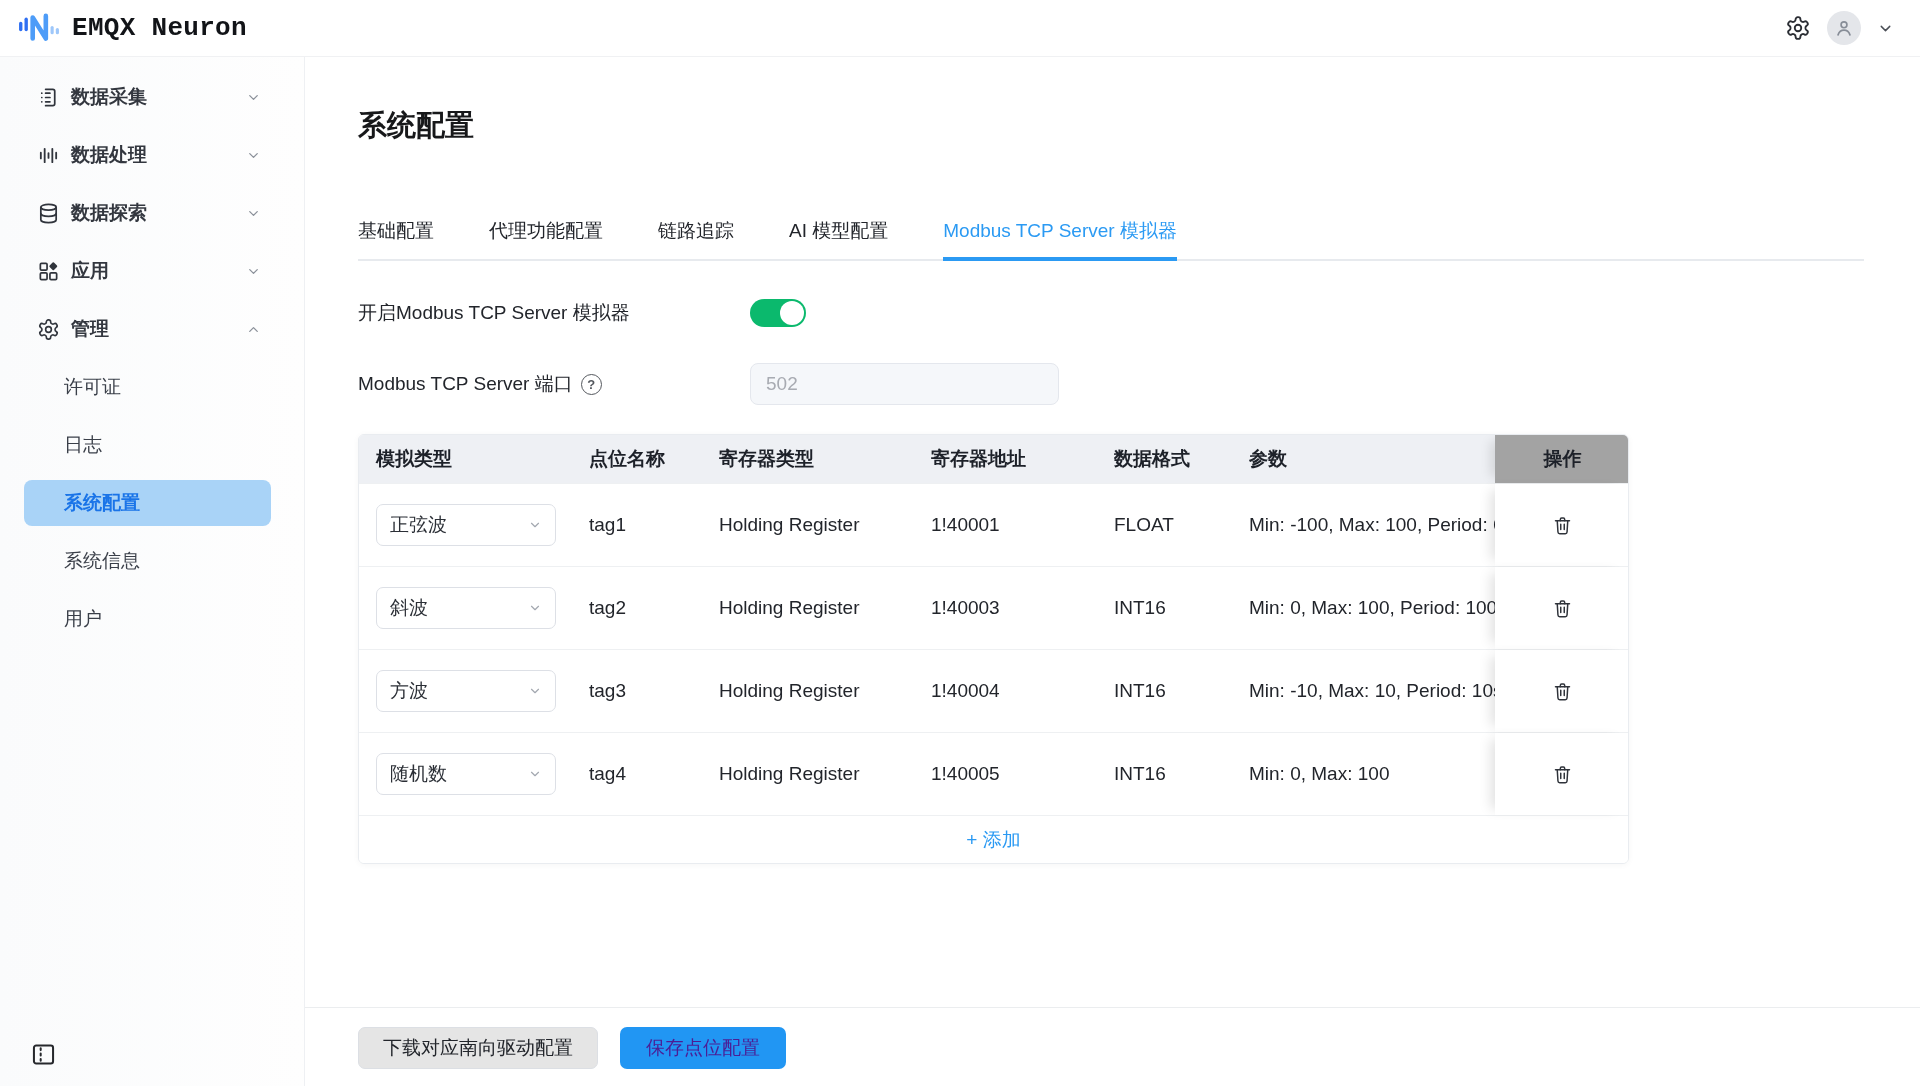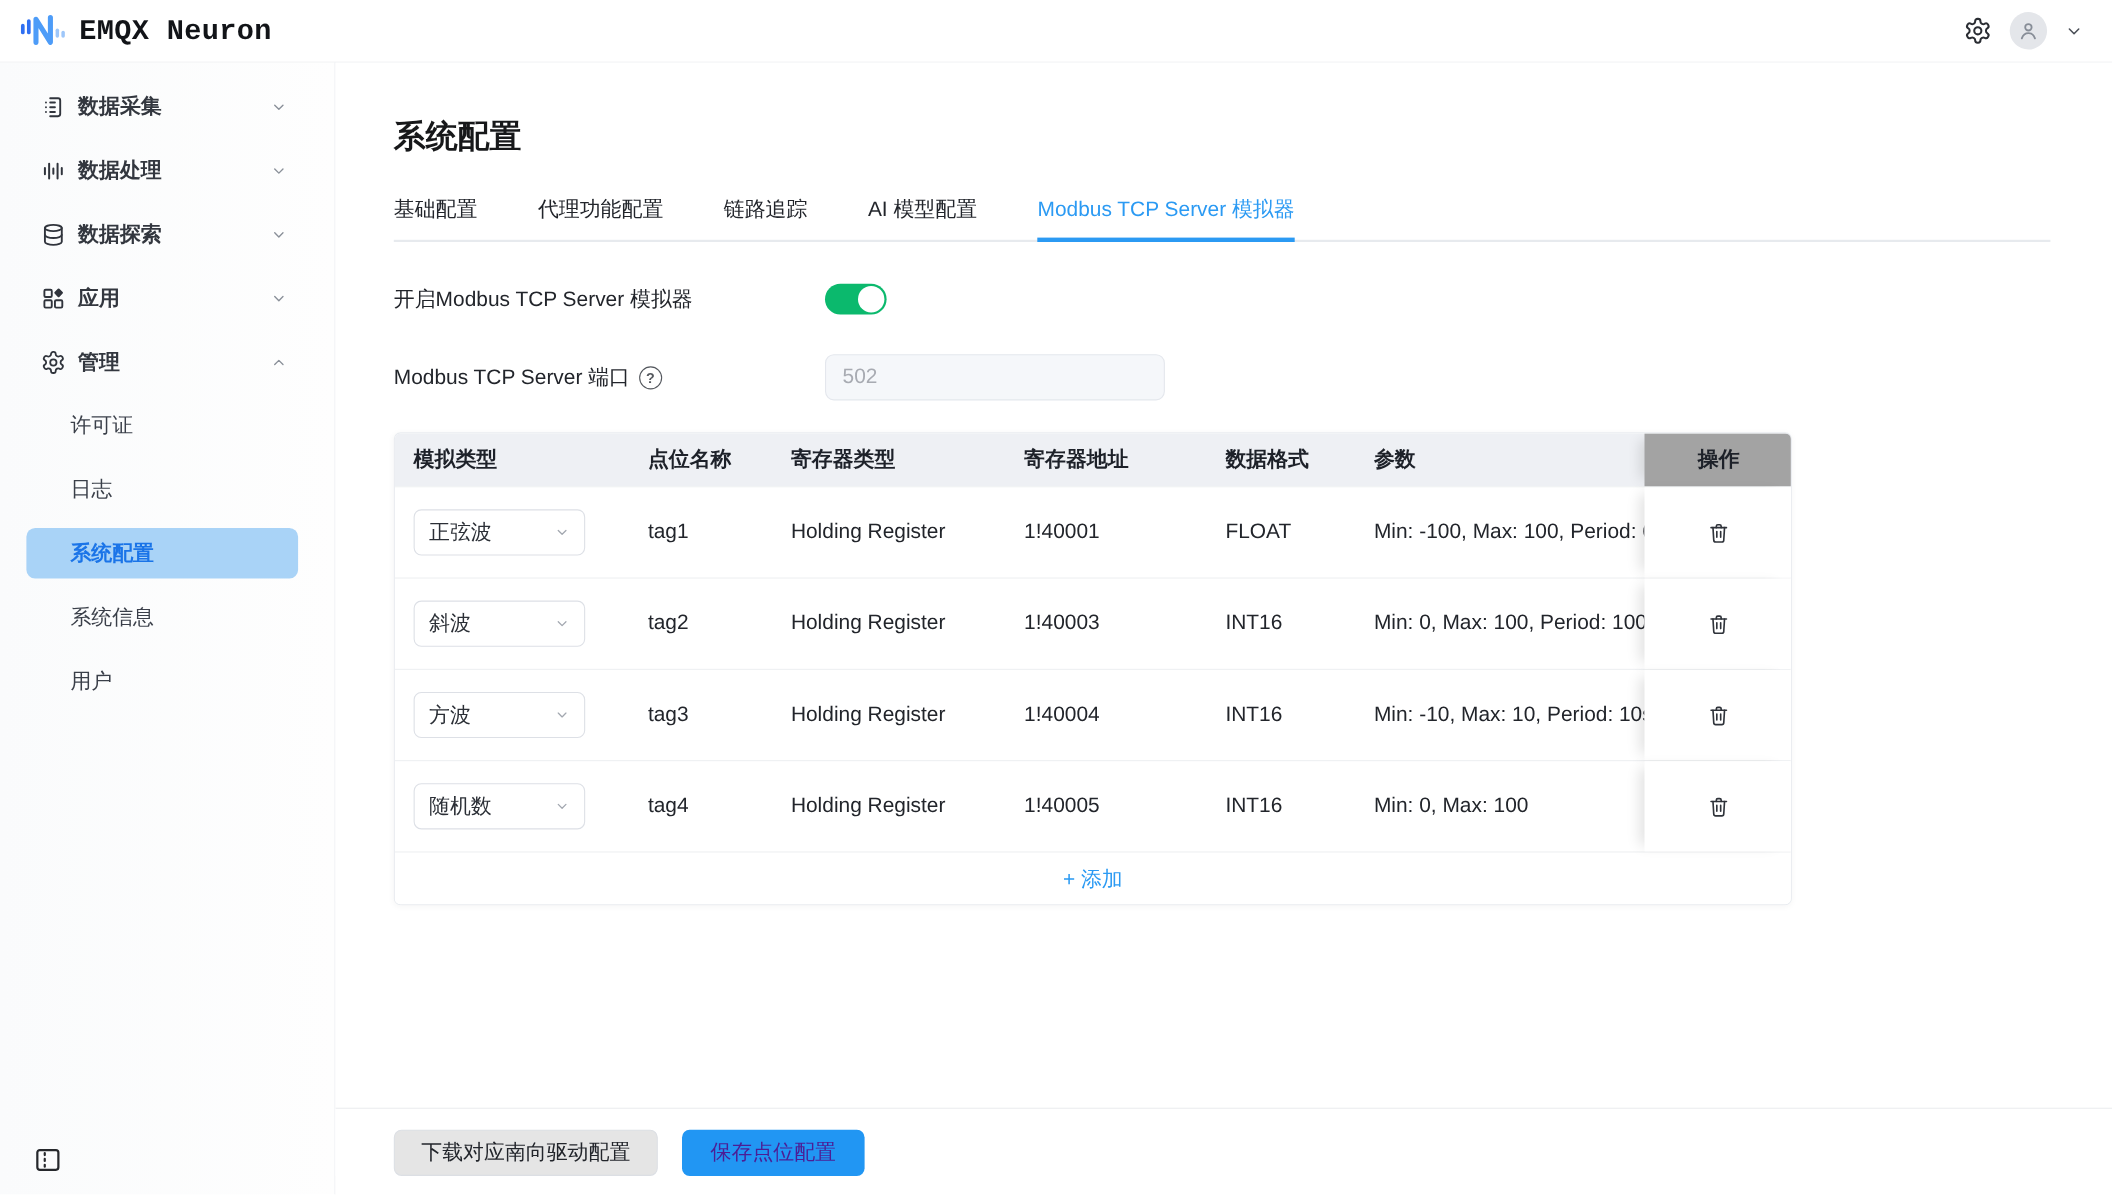--- a/index.html
+++ b/index.html
@@ -45,21 +45,21 @@
   .sub-item.active .sub-pill { background:#a9d3f7; color:#1a74e8; font-weight:700; }
   .collapse-btn { position:absolute; left:30px; bottom:18px; background:none; border:none;
                   cursor:pointer; color:#26282c; }
 
   
   .main { flex:1; position:relative; background:#fff; }
   .page-title { margin:0; padding:50px 0 0 53px; font-size:29px; line-height:36px;
                 font-weight:700; color:#17181a; }
   .tabs { margin:34px 0 0 53px; width:1506px; display:flex; gap:55px;
           border-bottom:2px solid #e7eaee; }
-  .tab { font-size:19px; padding-bottom:15px; color:#22252b; cursor:pointer; position:relative; white-space:nowrap; }
+  .tab { font-size:19px; padding-bottom:15px; color:#22252b; cursor:pointer; position:relative; white-space:nowrap;margin-top:41px; }
   .tab.active { color:#2b9af3; }
   .tab.active::after { content:""; position:absolute; left:0; right:0; bottom:-2px;
                        height:4px; background:#2b9af3; }
 
   .form-row { margin-left:53px; display:flex; align-items:center; }
   .toggle-row { margin-top:38px; }
   .port-row { margin-top:36px; }
   .form-label { width:392px; font-size:19px; color:#22252b; display:flex; align-items:center; gap:8px; }
   .switch { width:56px; height:28px; border-radius:14px; background:#0bb96d; position:relative;
             cursor:pointer; border:none; }
@@ -79,21 +79,21 @@
   .thead { background:#eef0f4; height:48px;font-family:Liberation Serif, serif; }
   .thead .cell { font-weight:700; font-size:19px; color:#1d2129; }
   .cell { display:flex; align-items:center; padding-left:0; font-size:19px; color:#22252b;
           white-space:nowrap; overflow:hidden; }
   .cell.first { padding-left:17px; }
   .cell.op { justify-content:center; overflow:visible; position:relative; z-index:2;
              box-shadow:-10px 0 12px -6px rgba(0,0,0,.12); }
   .thead .cell.op { background:#a3a3a3; }
   .trow { height:83px; border-top:1px solid #eef0f2; background:#fff; }
   .trow .cell.op { background:#fff; }
-  .select { width:156px; height:42px; border:1px solid #dde0e6; border-radius:7px;
+  .select { width:180px; height:42px; border:1px solid #dde0e6; border-radius:7px;
             background:#fff; display:flex; align-items:center; justify-content:space-between;
             padding:0 13px; cursor:pointer; }
   .select .sel-val { font-size:19px; color:#2b2f36; }
   .select .sel-chev { color:#a3a8b0; }
   .trash-btn { background:none; border:none; cursor:pointer; color:#2f333a; padding:4px; }
   .add-row { height:48px; border-top:1px solid #eef0f2; display:flex; align-items:center;
              justify-content:center; color:#2b9af3; font-size:19px; cursor:pointer; background:#fff; }
 
   
   .footer-bar { position:absolute; left:0; right:0; top:950px; border-top:1px solid #ebedef;

